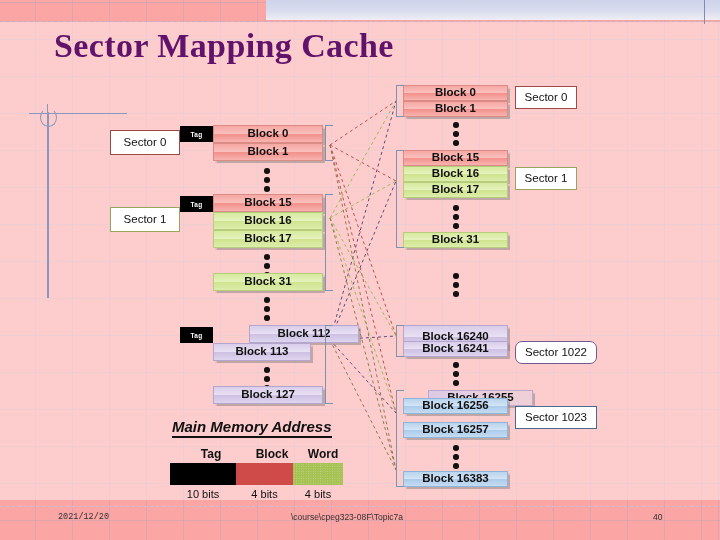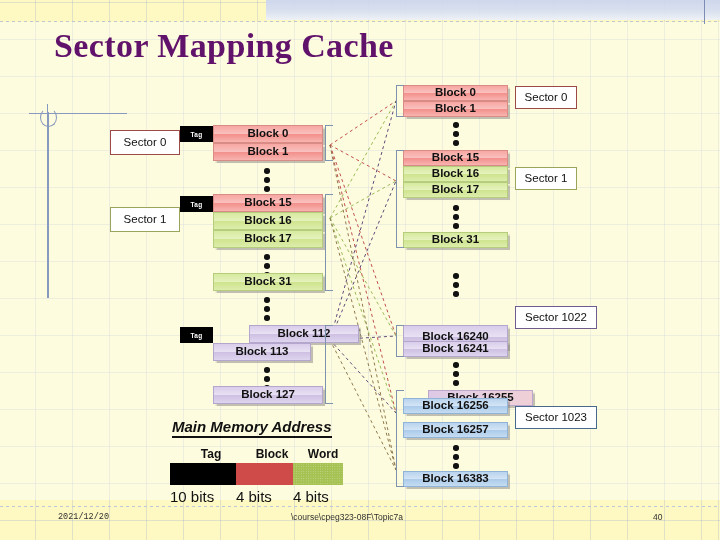--- a/index.html
+++ b/index.html
@@ -4,21 +4,21 @@
 <style>
   html,body{margin:0;padding:0;}
   body{
     width:720px;height:540px;overflow:hidden;
     font-family:"Liberation Sans", sans-serif;
     background:#ffffff;
     position:relative;
   }
   #slide{
     position:absolute;inset:0;width:720px;height:540px;overflow:hidden;
-    background:#fef9c3;
+    background:#fca5a5;
   }
   
   .grid-bg{
     position:absolute;left:0;top:0;width:720px;height:540px;
     background-image:
       repeating-linear-gradient(to right,
         rgba(150,160,200,.28) 0 1px, transparent 1px 3px,
         transparent 3px 37px),
       repeating-linear-gradient(to bottom,
         rgba(150,160,200,.28) 0 1px, transparent 1px 3px,
@@ -133,21 +133,21 @@
   }
   .fld-bar{position:absolute;height:22px;}
   .fld-bar.tag{background:#000;}
   .fld-bar.block{background:#cf4b49;}
   .fld-bar.word{
     background:#a6c253;
     background-image:radial-gradient(rgba(255,255,255,.35) .6px,transparent .7px);
     background-size:2.4px 2.4px;
   }
   .fld-bits{
-    position:absolute;font-size:15px;color:#111;text-align:left;white-space:nowrap;
+    position:absolute;font-size:11px;color:#111;text-align:center;white-space:nowrap;
   }
   
   .foot-rule{
     position:absolute;left:0;top:506px;width:720px;height:1px;
     background:repeating-linear-gradient(to right,#bcc6dd 0 3px,transparent 3px 6px);
   }
   .foot{
     position:absolute;top:512px;font-size:8.5px;color:#303030;white-space:nowrap;
   }
   .foot.date{left:58px;font-family:Liberation Mono, monospace;}
@@ -314,21 +314,21 @@
       <i></i>
       <i></i>
   </div>
 
   <div class="blk purple" style="left:403px;top:325px;width:105px;height:24px;">
     <span>Block 16240</span>
   </div>
   <div class="blk purple" style="left:403px;top:341px;width:105px;height:16px;">
     <span>Block 16241</span>
   </div>
-  <div class="sect plum" style="left:515px;top:306px;width:82px;height:23px;">
+  <div class="sect plum" style="left:515px;top:341px;width:82px;height:23px;border-radius:7px;">
     <span>Sector 1022</span>
   </div>
 
   <div class="vdots" style="left:453px;top:362px;">
     <i></i>
       <i></i>
       <i></i>
   </div>
 
   <div class="blk pinkpurple" style="left:403px;top:390px;width:105px;height:16px;margin-left:25px;">

